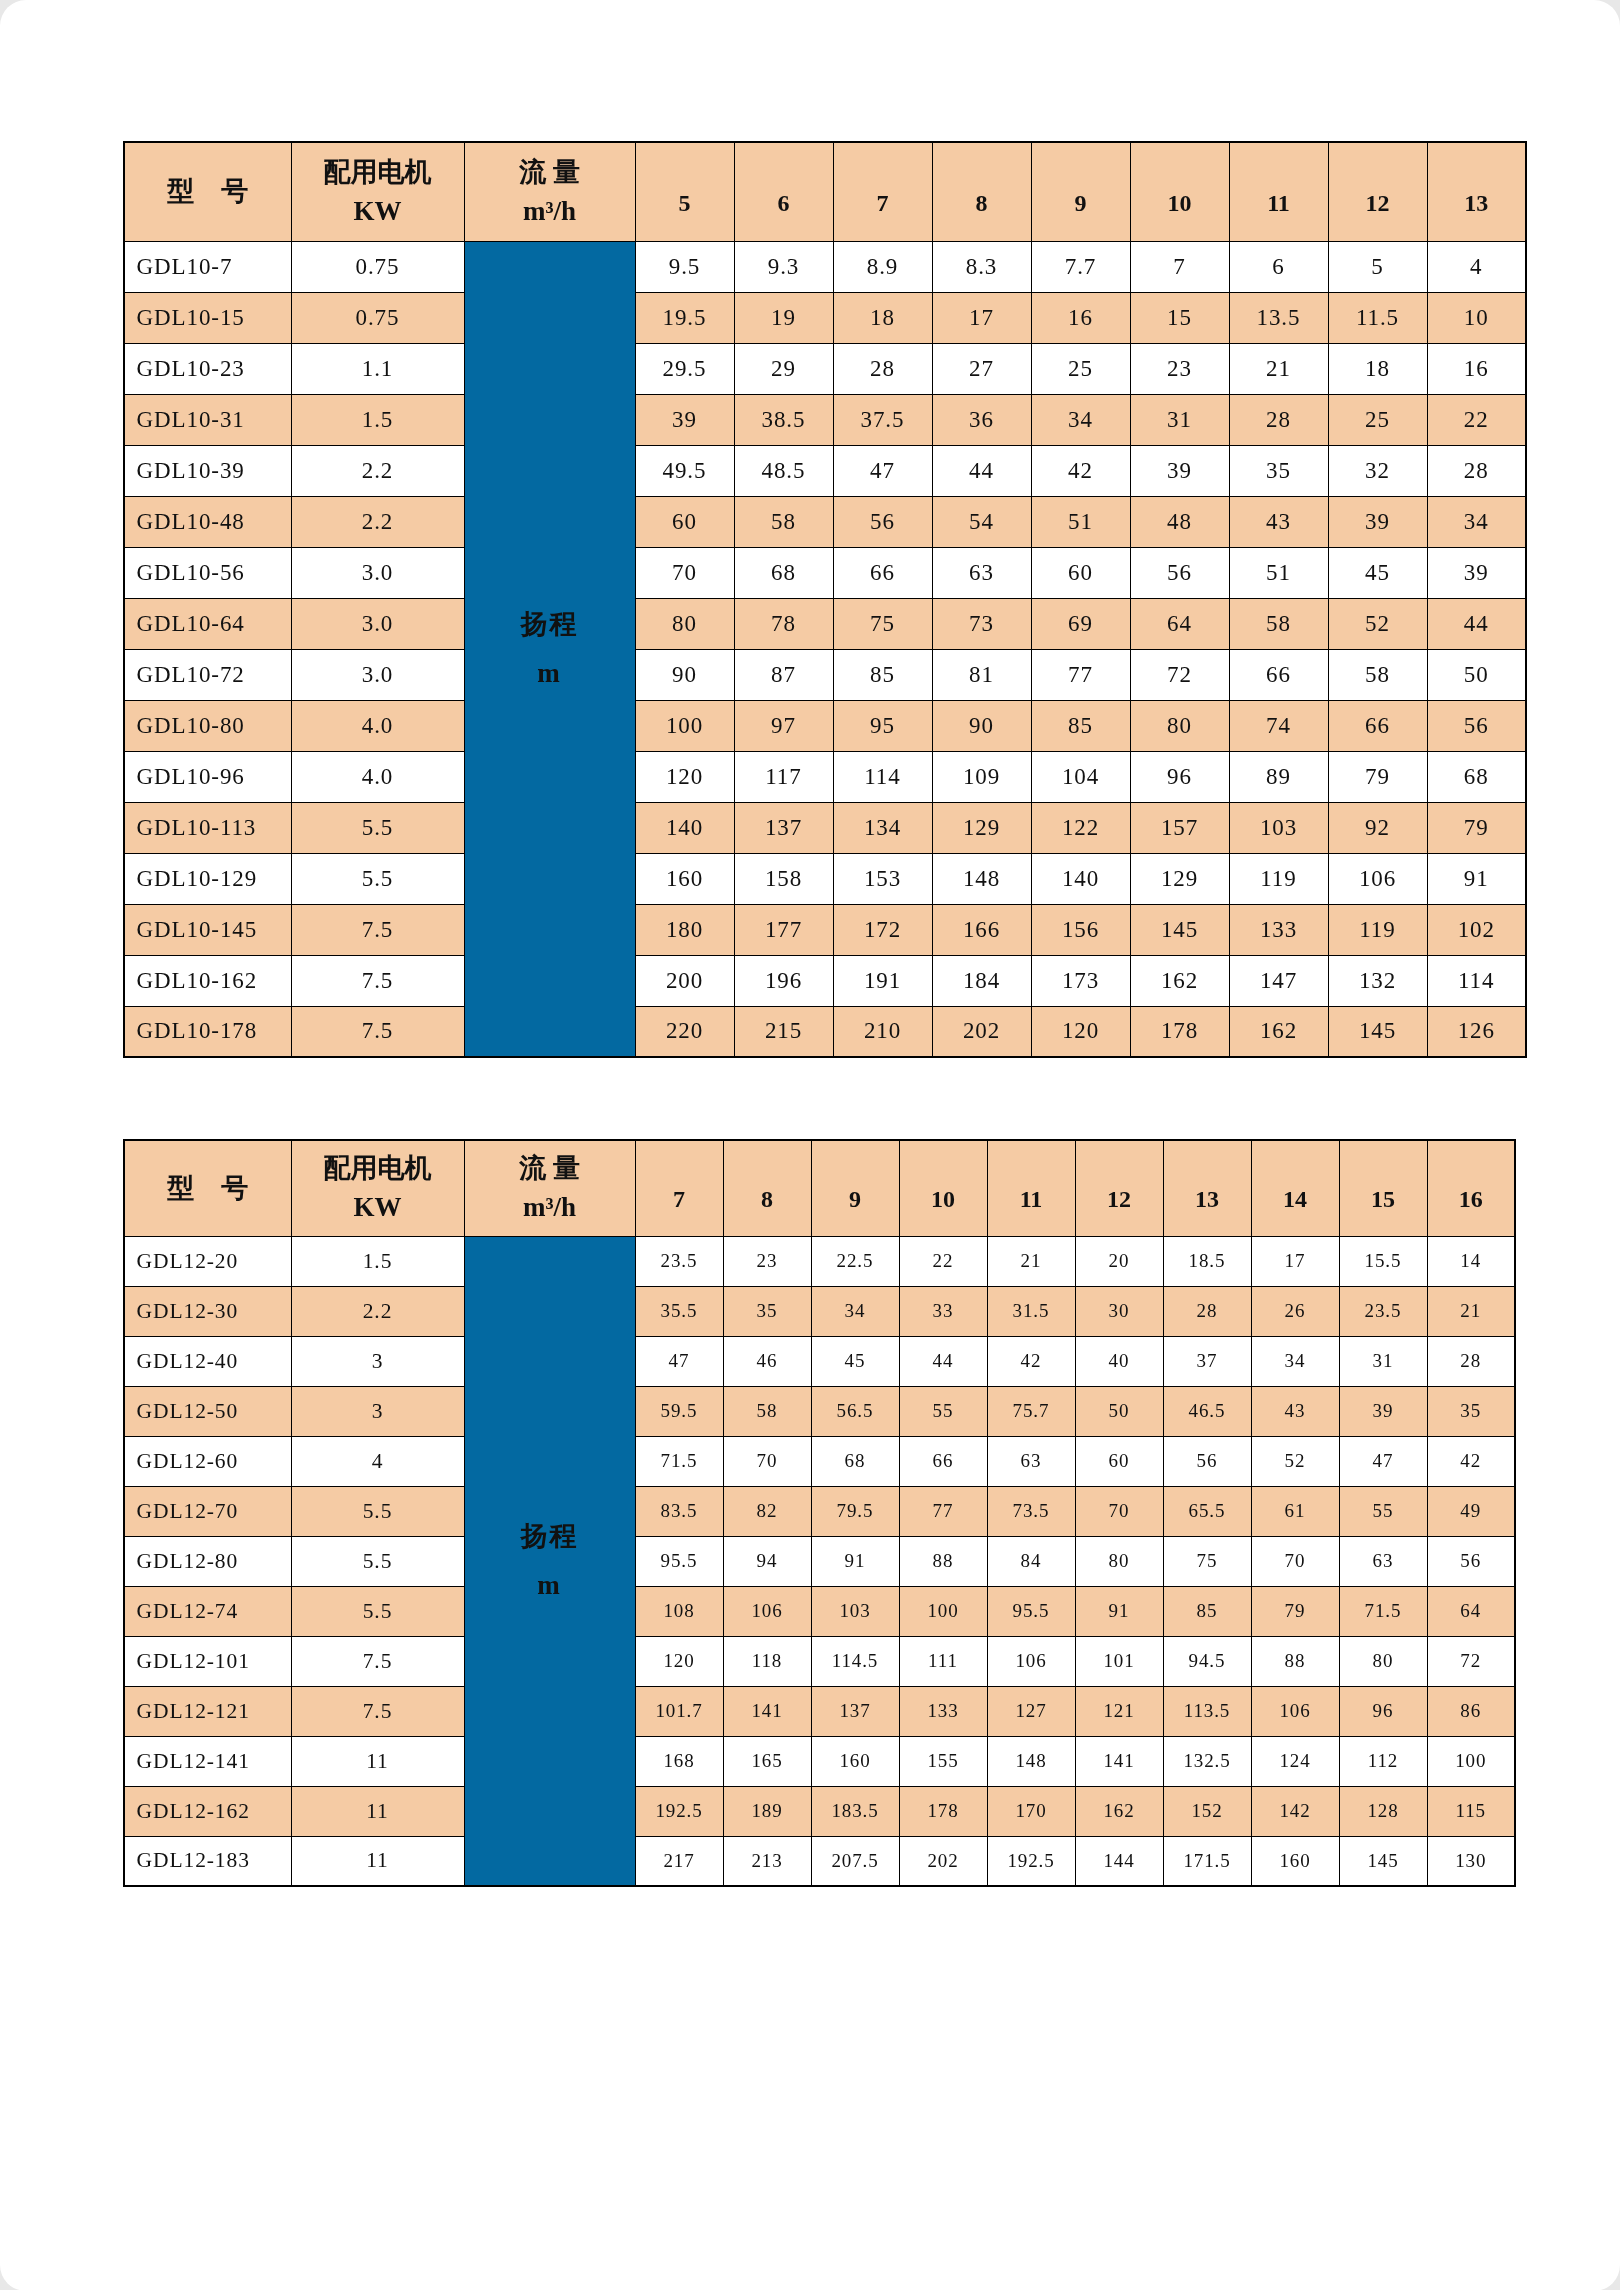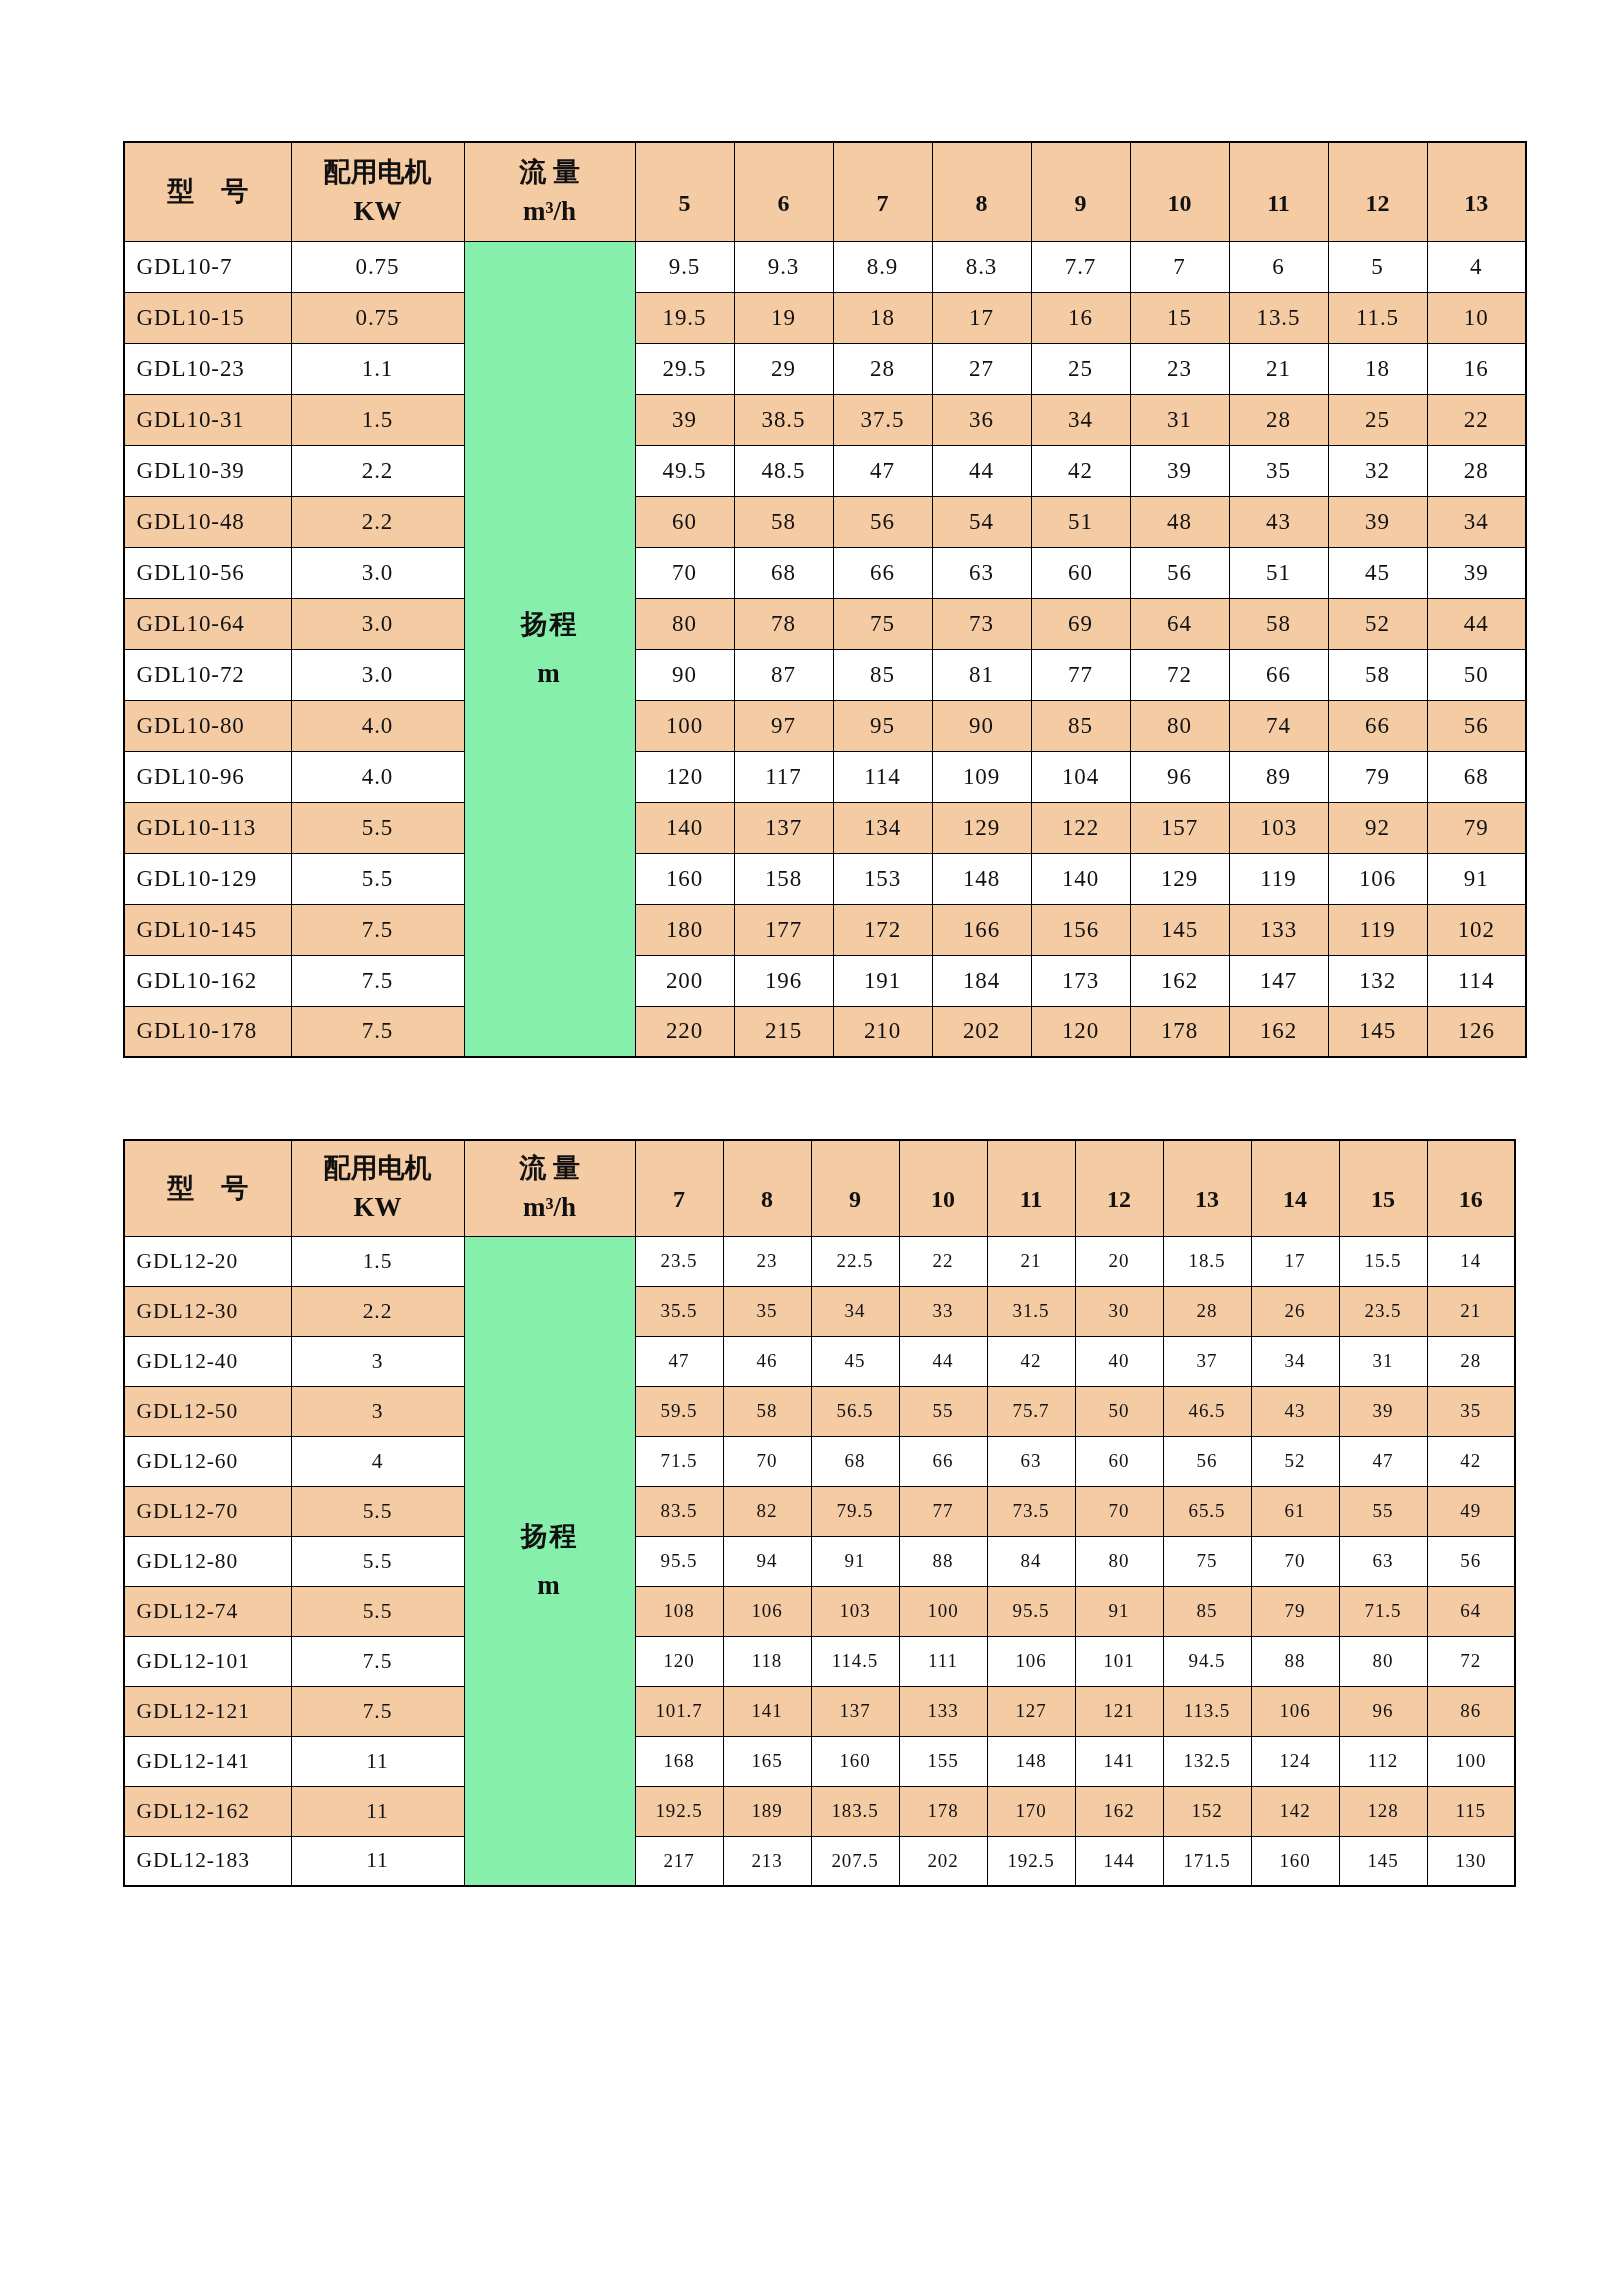--- a/index.html
+++ b/index.html
@@ -2,20 +2,21 @@
 <html style="font-size:14.3px"><head>
 <meta charset="utf-8">
 <style>
   html,body{margin:0;padding:0;background:#e8e8e8;}
   .page{
     position:relative;
     width:1620px;height:2291px;
     background:#ffffff;
     font-family:"Liberation Serif","DejaVu Serif",serif;
     color:#111;
+    border-radius:26px;
   }
   table.spec{
     position:absolute;
     border-collapse:collapse;
     table-layout:fixed;
     background:#fff;
     border:2.7px solid #000;
   }
   .spec th,.spec td{
     border:1.8px solid #000;
@@ -35,21 +36,21 @@
     padding-top:23px;
   }
   .spec tbody tr{height:51px;}
   .t2 tbody tr{height:50px;margin-top:12px;}
   .spec tbody td{font-size:23px;letter-spacing:0.9px;}
   .t2 tbody td{font-size:19px;letter-spacing:0.9px;}
   .t2 tbody td.model,.t2 tbody td.kw{font-size:21.5px;}
   .spec tbody td.model{text-align:left;padding-left:11.6px;}
   .spec tbody tr.band td{background:#F5CBA4;}
   .spec td.merged{
-    background:#86efac;
+    background:#0369a1;
     font-weight:bold;
     font-size:27px;
     line-height:1.8;
     letter-spacing:1.8px;
   }
   .t1{left:123px;top:141px;width:1397px;}
   .t1 thead tr{height:99px;}
   .t2{left:123px;top:1139px;width:1393px;}
   .t2 thead tr{height:96px;}
   .hline{display:block;}

